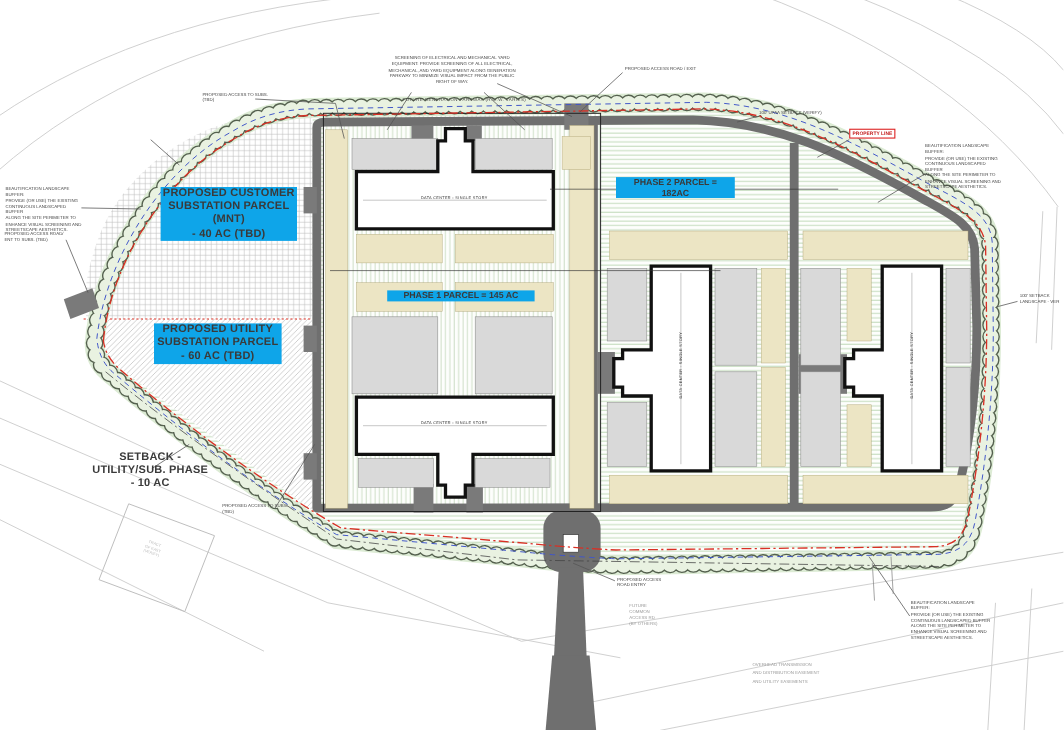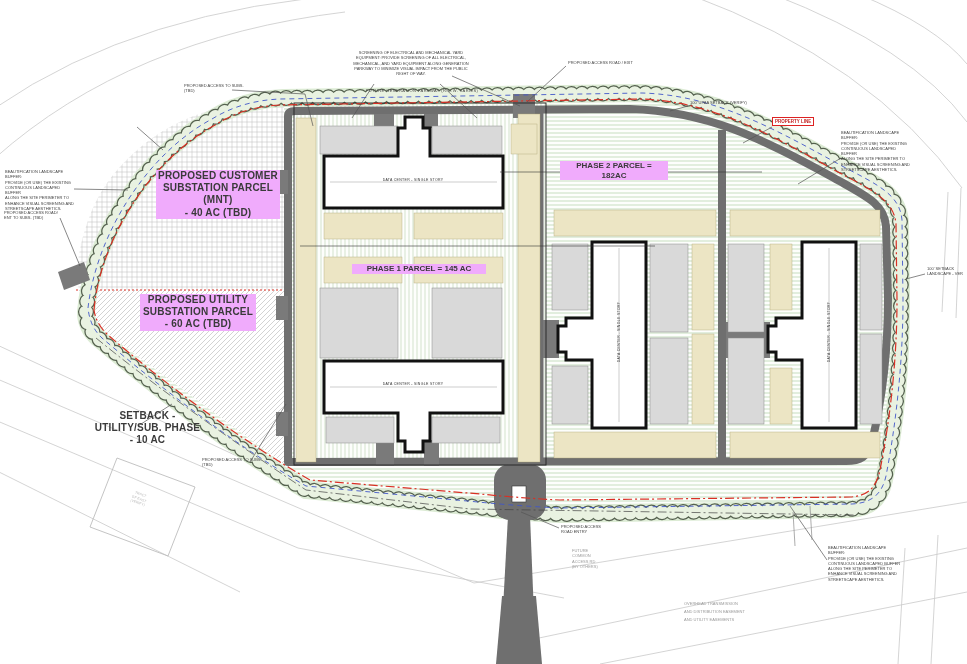--- a/index.html
+++ b/index.html
@@ -5,21 +5,21 @@
   html,body{margin:0;padding:0;background:#fff;}
   .canvas{position:relative;width:967px;height:664px;background:#ffffff;overflow:hidden;
           font-family:"Liberation Sans",sans-serif;}
   .canvas svg{position:absolute;left:0;top:0;z-index:1;}
   .lbl{position:absolute;z-index:5;color:#3a3a3a;}
   .lbl span{display:block;}
   .big{font-size:10px;font-weight:700;line-height:1.22;text-align:center;letter-spacing:.2px;}
   .med{font-size:8px;font-weight:700;line-height:1.2;text-align:center;}
   .tiny{font-size:4px;font-weight:400;line-height:1.32;color:#444;}
   .tc{text-align:center;}
-  .bgw{background:#f0abfc;padding:0 2px;}
+  .bgw{background:#0ea5e9;padding:0 2px;}
   .plbox{font-size:4.5px;font-weight:700;color:#c52222;border:1px solid #d22;
          background:#fff;padding:0.5px 2px;line-height:1.4;}
   .faint{color:#9a9a9a;}
   .vfaint{color:#bcbcbc;}
   .rot-m90{transform:rotate(-90deg);transform-origin:center;}
   .rot-20{transform:rotate(20deg);transform-origin:center;}
   .bldg-lbl{font-size:3.5px;color:#333;text-align:center;letter-spacing:.3px;}
 </style>
 </head>
 <body>
@@ -189,34 +189,34 @@
     <line x1="138" y1="426" x2="172" y2="404"></line>
     <line x1="250" y1="462" x2="286" y2="404"></line>
     <line x1="559" y1="528" x2="521" y2="512"></line>
     <line x1="827" y1="560" x2="790" y2="506"></line>
     <line x1="793" y1="512" x2="795" y2="546" stroke="#888"></line>
     <line x1="810" y1="506" x2="812" y2="540" stroke="#888"></line>
   </g>
 </svg>
 
 
-<div class="lbl big bgw" style="left:156px;top:170px;width:120px;">
+<div class="lbl big bgw" style="left:146px;top:170px;width:120px;">
   <span>PROPOSED CUSTOMER</span>
   <span>SUBSTATION PARCEL</span>
   <span>(MNT)</span>
   <span>- 40 AC (TBD)</span>
 </div>
 
 <div class="lbl big bgw" style="left:140px;top:294px;width:112px;">
   <span>PROPOSED UTILITY</span>
   <span>SUBSTATION PARCEL</span>
   <span>- 60 AC (TBD)</span>
 </div>
 
-<div class="lbl big" style="left:80px;top:410px;width:135px;">
+<div class="lbl big" style="left:69px;top:410px;width:135px;">
   <span>SETBACK -</span>
   <span>UTILITY/SUB. PHASE</span>
   <span>- 10 AC</span>
 </div>
 
 <div class="lbl med bgw" style="left:352px;top:240px;width:130px;margin-top:24px;">
   <span>PHASE 1  PARCEL = 145 AC</span>
 </div>
 
 <div class="lbl med bgw" style="left:560px;top:161px;width:104px;">

